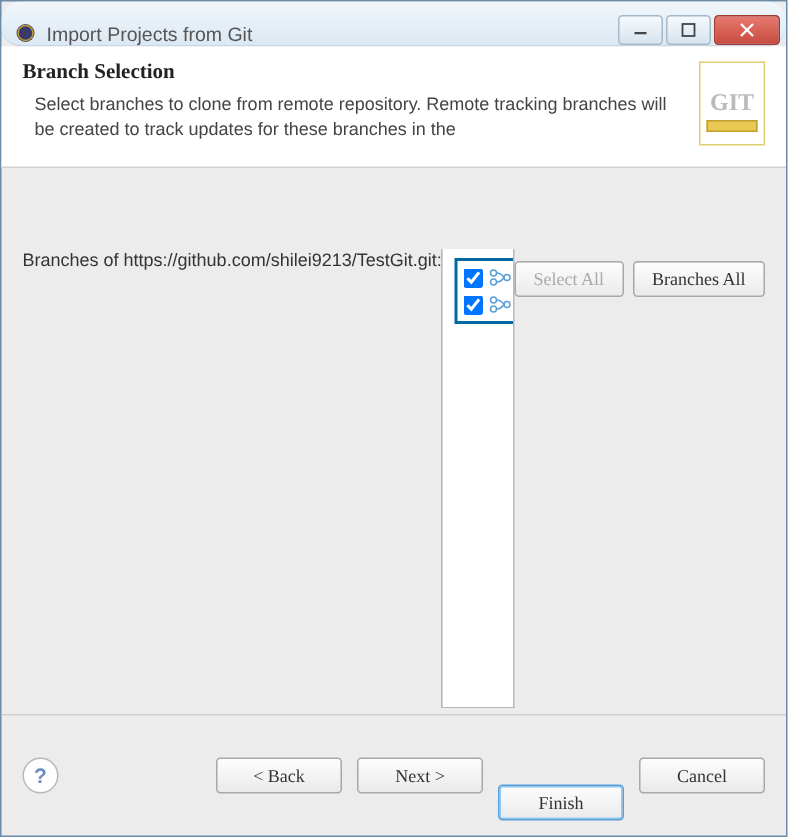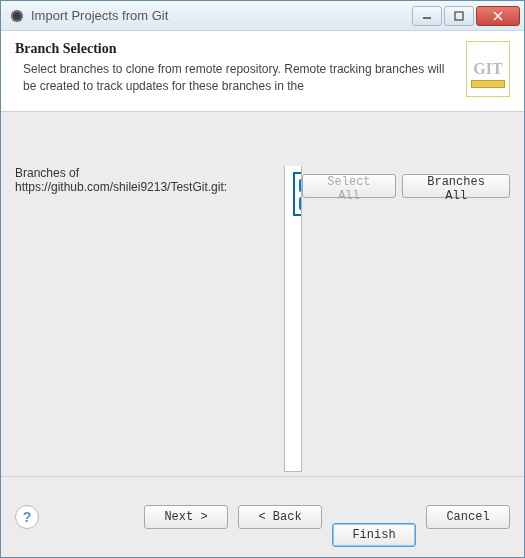--- a/index.html
+++ b/index.html
@@ -17,22 +17,23 @@
       background: #ececec;
       border: 1px solid #6a8ca8;
       display: flex;
       flex-direction: column;
     }
     .titlebar {
       height: 30px;
       background: linear-gradient(#f1f7fb, #dce8f2);
       border-bottom: 1px solid #c7d6e3;
       display: flex;
-      align-items: center;
+      align-items: flex-end;
       padding: 0 4px 0 8px;
+      border-radius: 13px;
     }
     .titlebar .icon { width: 16px; height: 16px; margin-right: 6px; display: flex; align-items: center; justify-content: center; }
     .titlebar .title { flex: 1; color: #555; font-size: 13px; }
     .winbtns { display: flex; gap: 2px; }
     .winbtn {
       width: 30px; height: 20px;
       border: 1px solid #a7b9c8;
       border-radius: 3px;
       background: linear-gradient(#f5fafd,#d7e4ee);
       display: flex; align-items: center; justify-content: center;
@@ -105,21 +106,21 @@
       width: 16px; height: 16px; display: flex; align-items: center; justify-content: center;
     }
     .branch-name { color: #222; }
     .select-row { display: flex; gap: 6px; margin-top: 8px; }
     .btn {
       height: 24px;
       padding: 0 12px;
       border: 1px solid #a8a8a8;
       background: linear-gradient(#fdfdfd,#eaeaea);
       border-radius: 3px;
-      font-family: Liberation Mono, monospace; font-size: 12px;
+      font-family: Liberation Serif, serif; font-size: 12px;
       color: #333;
       cursor: pointer;
     }
     .btn:disabled { color: #aaa; cursor: default; }
     .btn.primary {
       border-color: #5a9ed6;
       box-shadow: 0 0 0 1px #8fc7ef inset;
       margin-top: 36px;
     }
     .footer {
@@ -213,18 +214,18 @@
     </div>
     <div class="select-row">
       <button class="btn" disabled="">Select All</button>
       <button class="btn">Branches All</button>
     </div>
   </div>
 
   <div class="footer">
     <div class="help-btn">?</div>
     <div class="footer-spacer"></div>
+    <button class="btn nav-btn">&lt; Back</button>
     <button class="btn nav-btn">Next &gt;</button>
-    <button class="btn nav-btn">&lt; Back</button>
     <button class="btn nav-btn primary">Finish</button>
     <button class="btn nav-btn">Cancel</button>
   </div>
 </div>
 
 </body></html>

